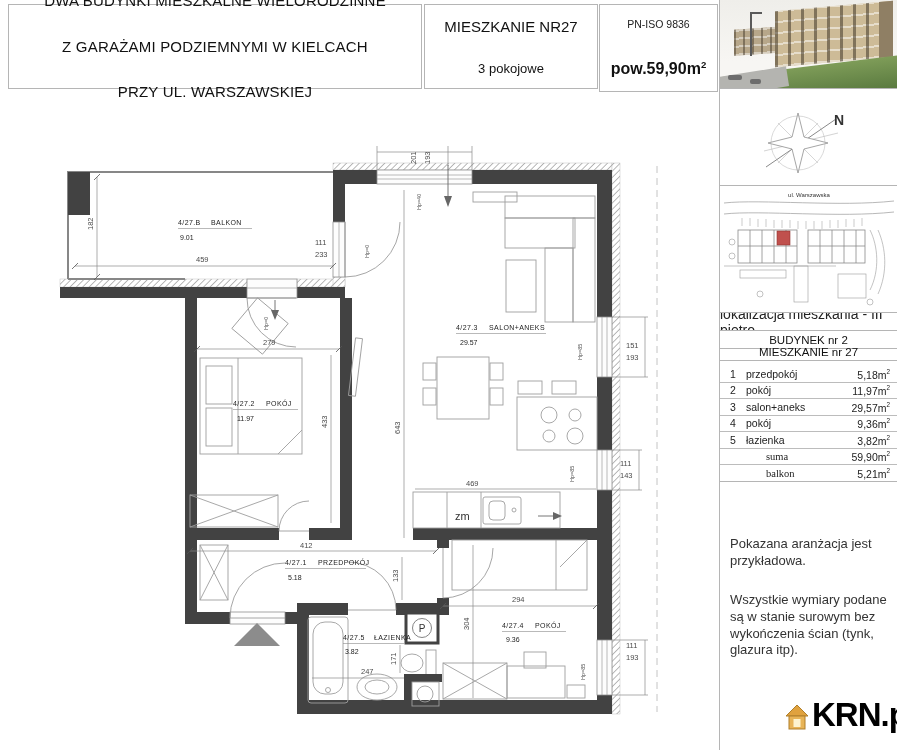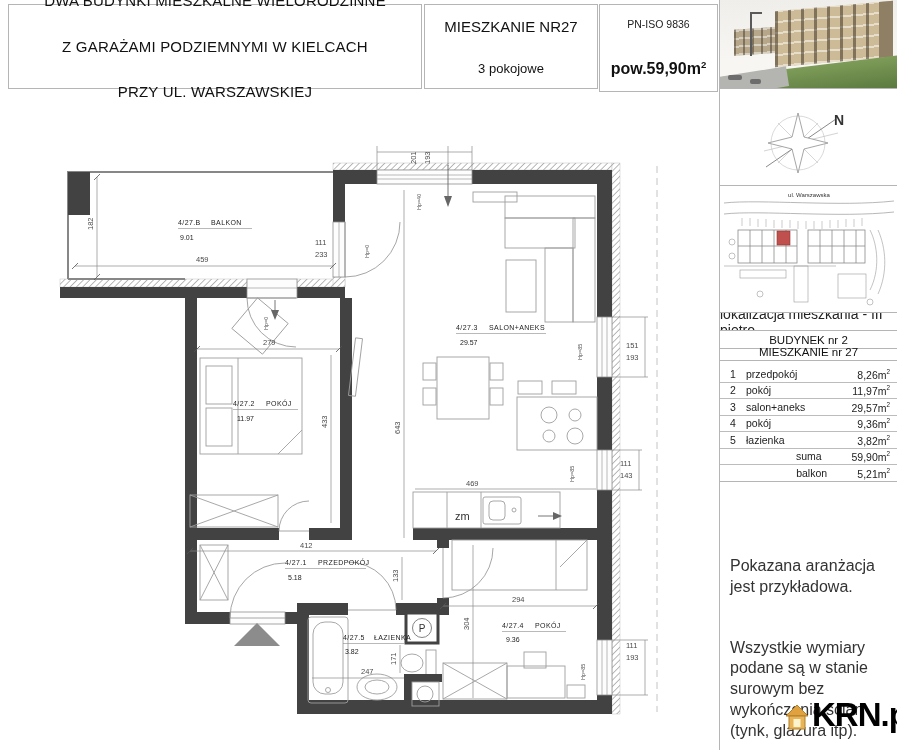--- a/index.html
+++ b/index.html
@@ -44,23 +44,23 @@
   #sb-site { top:186px; height:127px; }
   #sb-loc { top:313px; height:18px; font-size:14px; display:flex; align-items:center; justify-content:center; color:#222; }
   #sb-bud { top:331px; height:18px; font-size:11.5px; display:flex; align-items:center; justify-content:center; color:#111; }
   #sb-mie { top:344px; height:17px; font-size:11.5px; display:flex; align-items:center; justify-content:center; color:#111; }
   #sb-table { top:366px; height:116px; border-bottom:1px solid #b5b5b5; }
   .trow { display:flex; align-items:center; height:16.5px; border-bottom:1px solid #bcbcbc; font-size:10.5px; padding:0 7px 0 10px; color:#222; }
   .trow:last-child { border-bottom:none; }
   .trow .no { width:16px; }
   .trow .nm { flex:1; }
   .trow .ar { text-align:right; }
-  .trow.sum .nm { text-align:center; padding-left:20px; }
-  #sb-notes { position:absolute; left:10px; top:556px; width:162px; font-size:16px; line-height:1.3; color:#333; }
-  #sb-notes .n2 { margin-top:40px; }
+  .trow.sum .nm { padding-left:20px;font-family:Liberation Serif, serif; }
+  #sb-notes { position:absolute; left:10px; top:536px; width:162px; font-size:13px; line-height:1.3; color:#333; }
+  #sb-notes .n2 { margin-top:22px; }
   #sb-logo { position:absolute; left:64px; top:700px; display:flex; align-items:flex-end; gap:2px; }
   #sb-logo .krn-text { font-size:33px; font-weight:700; color:#000000; letter-spacing:-1px; line-height:.9; }
 
   
   #plan { position:absolute; left:38px; top:130px; }
   text { font-family:"Liberation Sans","DejaVu Sans",sans-serif; fill:#333; }
   .dimt { font-size:7.5px; fill:#4a4a4a; }
   .annt { font-size:5.5px; fill:#555; }
   .roomt { font-size:7px; letter-spacing:.4px; fill:#222; }
   .areat { font-size:7px; fill:#222; }
@@ -168,21 +168,21 @@
     </div>
 
     <div class="sb-sec" id="sb-loc">lokalizacja mieszkania - III piętro</div>
     <div class="sb-sec" id="sb-bud">BUDYNEK nr 2</div>
     <div class="sb-sec" id="sb-mie">MIESZKANIE nr 27</div>
 
     <div class="sb-sec" id="sb-table">
       <div class="trow">
         <span class="no">1</span>
         <span class="nm">przedpokój</span>
-        <span class="ar"><span>8,26m</span><sup>2</sup></span>
+        <span class="ar"><span>5,18m</span><sup>2</sup></span>
       </div>
       <div class="trow">
         <span class="no">2</span>
         <span class="nm">pokój</span>
         <span class="ar"><span>11,97m</span><sup>2</sup></span>
       </div>
       <div class="trow">
         <span class="no">3</span>
         <span class="nm">salon+aneks</span>
         <span class="ar"><span>29,57m</span><sup>2</sup></span>

